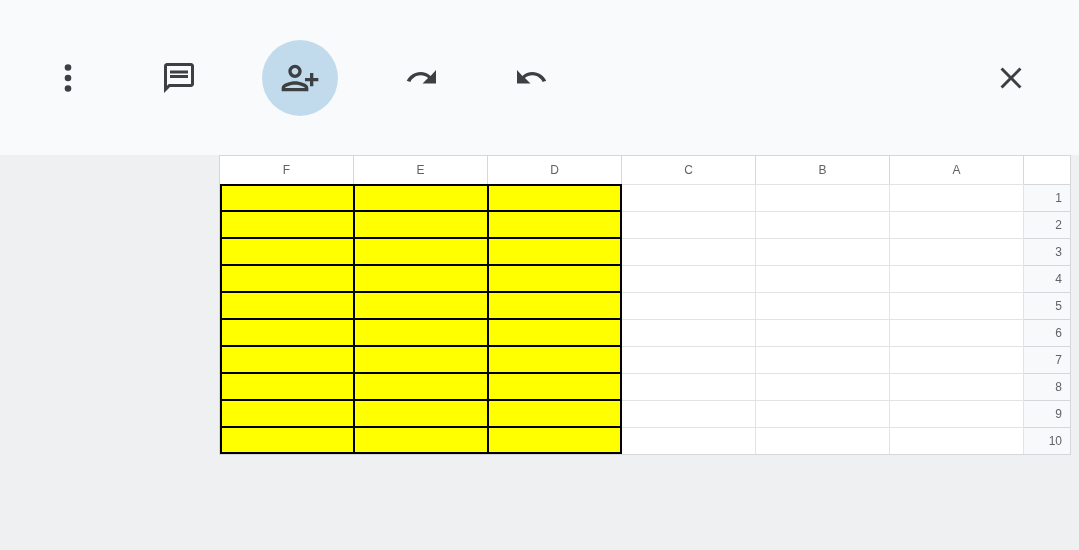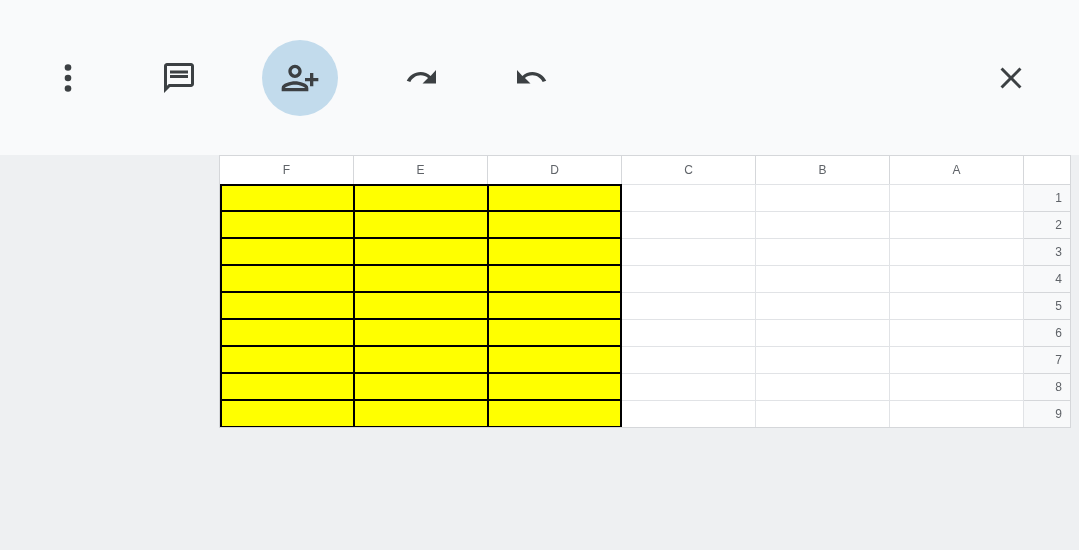--- a/index.html
+++ b/index.html
@@ -249,15 +249,24 @@
         </div>
         <div class="data-row">
           <div class="cell highlighted highlight-left"></div>
           <div class="cell highlighted"></div>
           <div class="cell highlighted highlight-right"></div>
           <div class="cell"></div>
           <div class="cell"></div>
           <div class="cell"></div>
           <div class="row-header">9</div>
         </div>
+        <div class="data-row">
+          <div class="cell highlighted highlight-bottom highlight-left"></div>
+          <div class="cell highlighted highlight-bottom"></div>
+          <div class="cell highlighted highlight-bottom highlight-right"></div>
+          <div class="cell"></div>
+          <div class="cell"></div>
+          <div class="cell"></div>
+          <div class="row-header">10</div>
+        </div>
       </div>
   </div>
 </div>
 
 </body></html>

